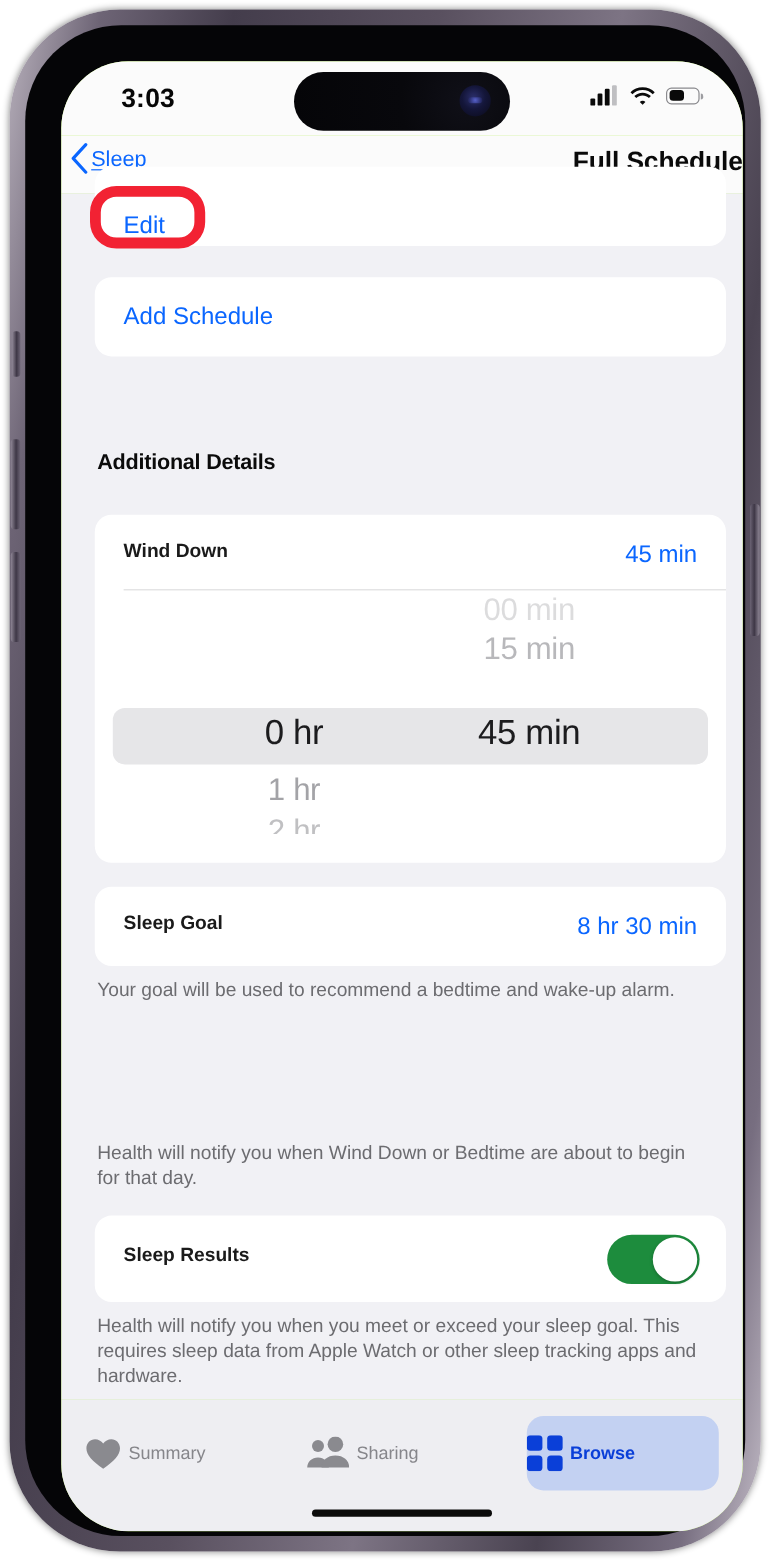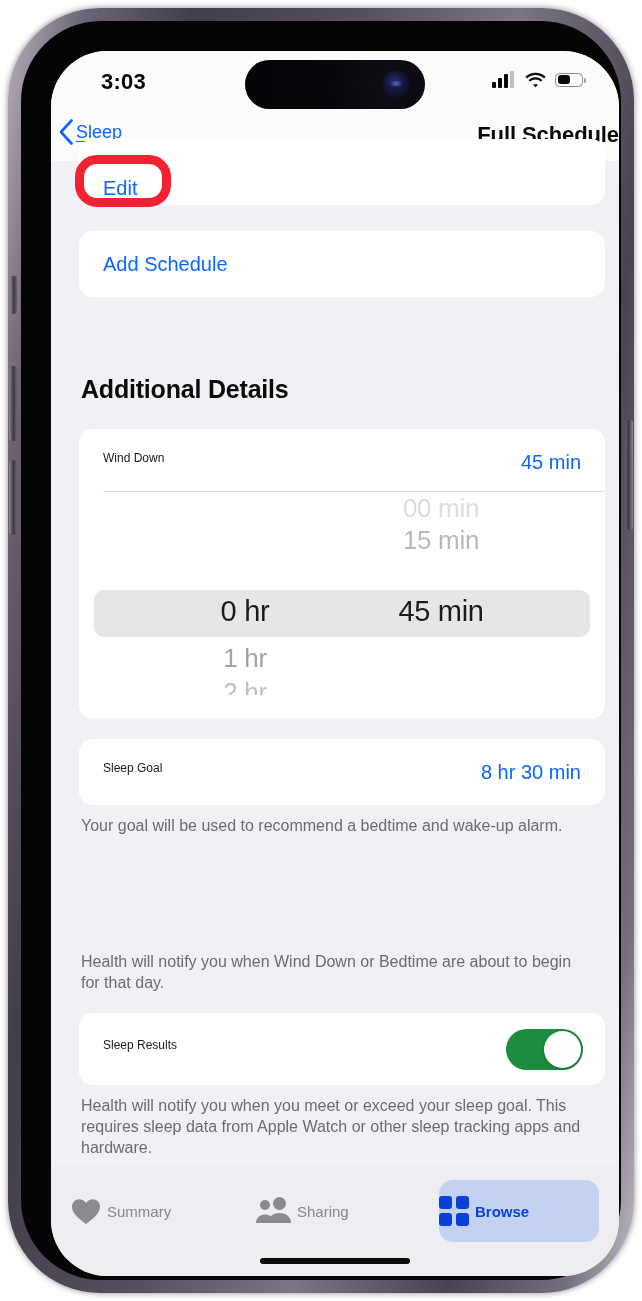--- a/index.html
+++ b/index.html
@@ -83,24 +83,24 @@
   #annotation-box{
     position:absolute; left:24px; top:104px; width:96px; height:52px;
     border:9px solid #f22233; border-radius:22px; pointer-events:none; z-index:40;
   }
 
   
   #content{ position:absolute; left:0; top:110px; width:568px; height:1005px;
             background:#f1f1f5; }
   .card{ position:absolute; left:28px; width:526px; background:#ffffff;
          border-radius:14px; }
-  .row-label{ position:absolute; font-size:12px; color:#1a1a1a; }
+  .row-label{ position:absolute; font-size:16px; color:#1a1a1a;font-weight:bold; }
   .row-value{ position:absolute; font-size:20px; color:#0a66ff; }
   .link-label{ position:absolute; font-size:20px; color:#0a66ff; }
-  .section-header{ position:absolute; left:30px; font-size:25px; font-weight:bold;
+  .section-header{ position:absolute; left:30px; font-size:18px; font-weight:bold;
                    color:#0b0b0b; letter-spacing:-.2px; }
   .footnote{ position:absolute; left:30px; width:510px; font-size:16px;
              color:#6c6c70; line-height:1.32; }
 
   
   #card-edit{ top:-22px; height:66px; }
   #edit-link{ left:24px; top:38px; }
   
   #card-add{ top:70px; height:66px; }
   #add-link{ left:24px; top:22px; }

